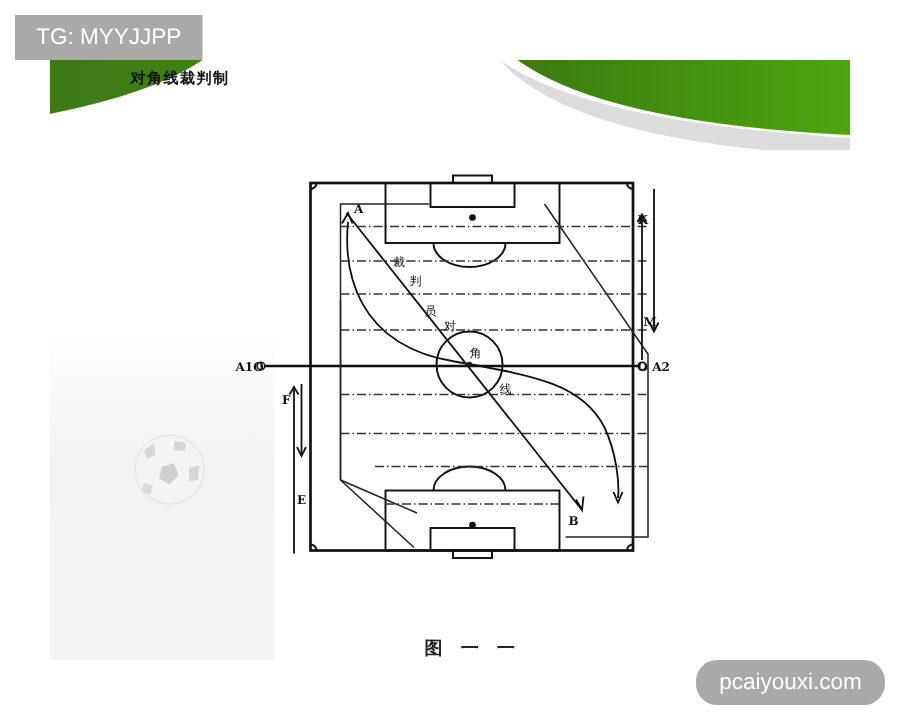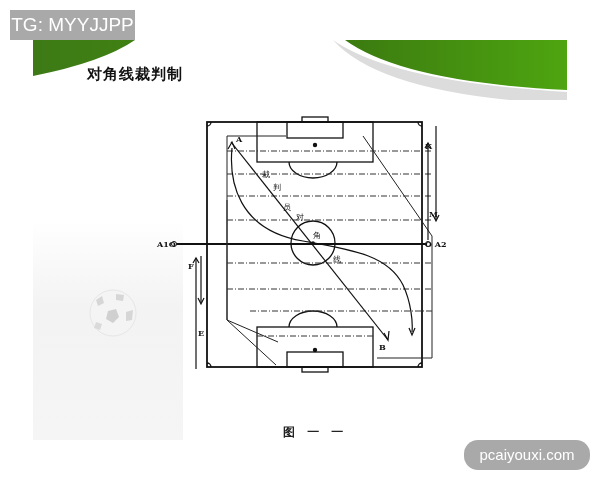--- a/index.html
+++ b/index.html
@@ -1,25 +1,25 @@
 <!DOCTYPE html>
 <html><head>
 <meta charset="utf-8">
 <style>
   html,body{margin:0;padding:0;}
   body{width:600px;height:480px;position:relative;background:#ffffff;overflow:hidden;font-family:"DejaVu Sans",sans-serif;}
   .slide{position:absolute;left:33px;top:40px;width:534px;height:400px;background:#ffffff;overflow:hidden;}
   .bg-fade{position:absolute;left:0;top:180px;width:150px;height:220px;background:linear-gradient(180deg,rgba(240,240,240,0) 0%,#f3f3f3 40%,#f5f5f5 100%);}
   .banner-left{position:absolute;left:0;top:0;}
-  .title{position:absolute;left:54px;top:25px;font-size:15px;font-weight:bold;color:#111;letter-spacing:1px;font-family:"DejaVu Sans",sans-serif;}
+  .title{position:absolute;left:54px;top:5px;font-size:10px;font-weight:bold;color:#111;letter-spacing:1px;font-family:"DejaVu Sans",sans-serif;}
   .diagram{position:absolute;left:0;top:0;}
   .ball{position:absolute;left:55px;top:248px;}
   .caption{position:absolute;left:250px;top:384px;font-size:12px;color:#222;font-family:"DejaVu Serif",serif;font-weight:bold;letter-spacing:4px;}
   .tag{position:absolute;background:#a9a9a9;color:#ffffff;font-family:"Liberation Sans",sans-serif;}
-  .tag-tl{left:10px;top:10px;width:125px;height:30px;font-size:19px;line-height:30px;text-align:center;}
+  .tag-tl{left:10px;top:10px;width:125px;height:30px;font-size:15px;line-height:30px;text-align:center;}
   .tag-br{left:464px;top:440px;width:126px;height:30px;font-size:15px;line-height:30px;text-align:center;border-radius:14px;}
   .lbl{font-family:"DejaVu Serif",serif;font-weight:bold;font-size:8px;fill:#111;}
   .cn{font-family:"DejaVu Sans",sans-serif;font-size:8px;fill:#111;}
 </style>
 </head>
 <body>
 
 <div class="slide">
   <div class="bg-fade"></div>
 

